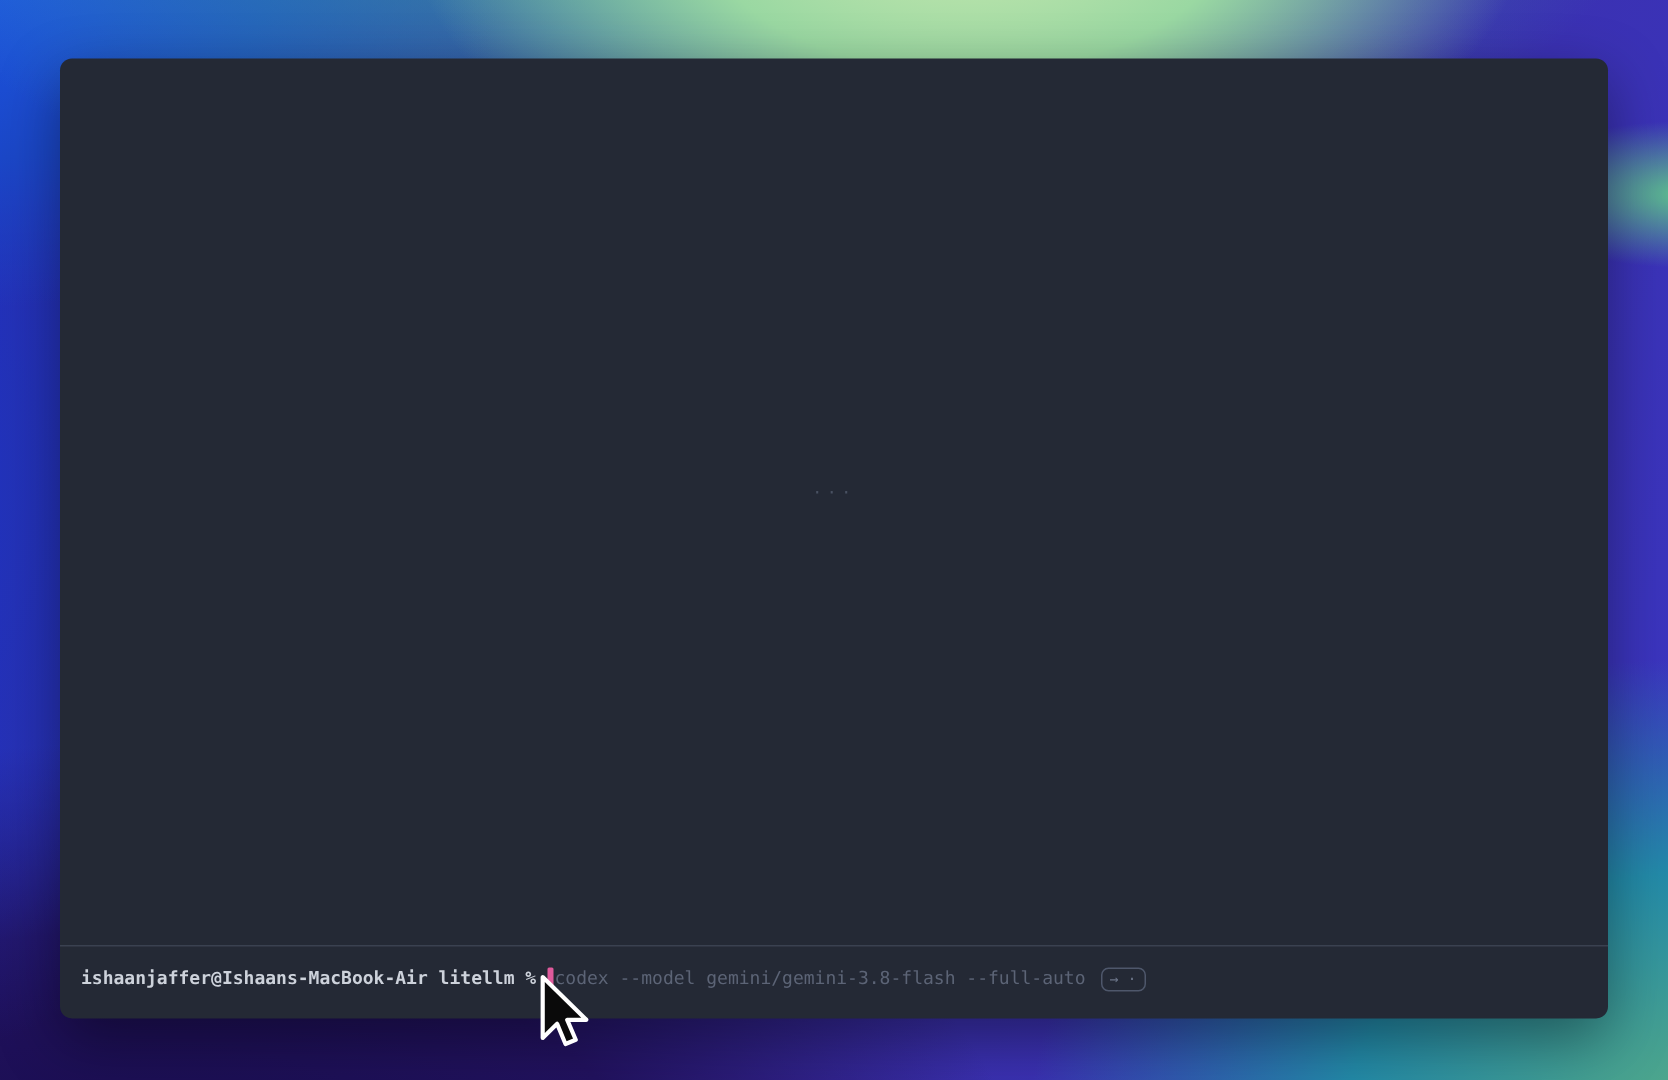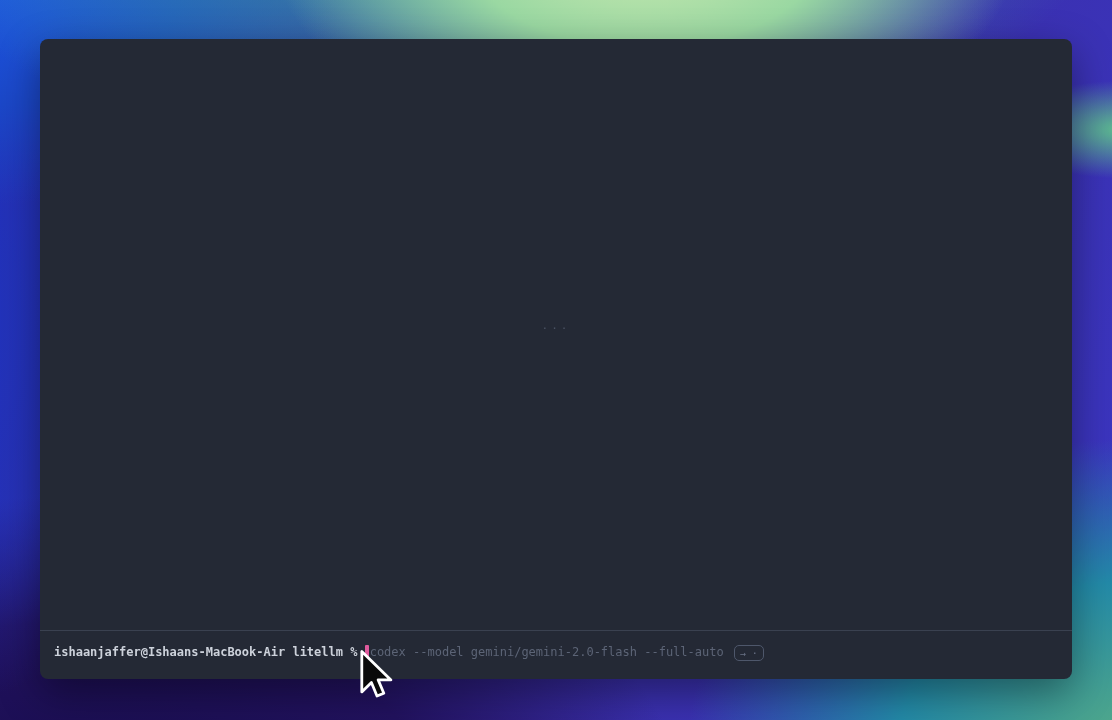--- a/index.html
+++ b/index.html
@@ -58,21 +58,21 @@
 
   <div class="terminal">
 
     <div class="term-ellipsis">···</div>
 
     <div class="term-divider"></div>
 
     <div class="prompt-row">
       <span class="prompt-text">ishaanjaffer@Ishaans-MacBook-Air litellm % </span>
       <span class="cursor-beam"></span>
-      <span class="suggestion">codex --model gemini/gemini-2.0-flash --full-auto</span>
+      <span class="suggestion">codex --model gemini/gemini-3.8-flash --full-auto</span>
       <span class="hint-badge">→ ·</span>
     </div>
 
   </div>
 
   <svg class="pointer" viewBox="0 0 30 46">
     <path d="M3 2 L3 34 L10.6 26.6 L15 37.2 L20.4 35 L15.9 24.5 L26 24.5 Z" fill="#0a0a0a" stroke="#ffffff" stroke-width="2.2" stroke-linejoin="round"></path>
   </svg>
 
 </div>

